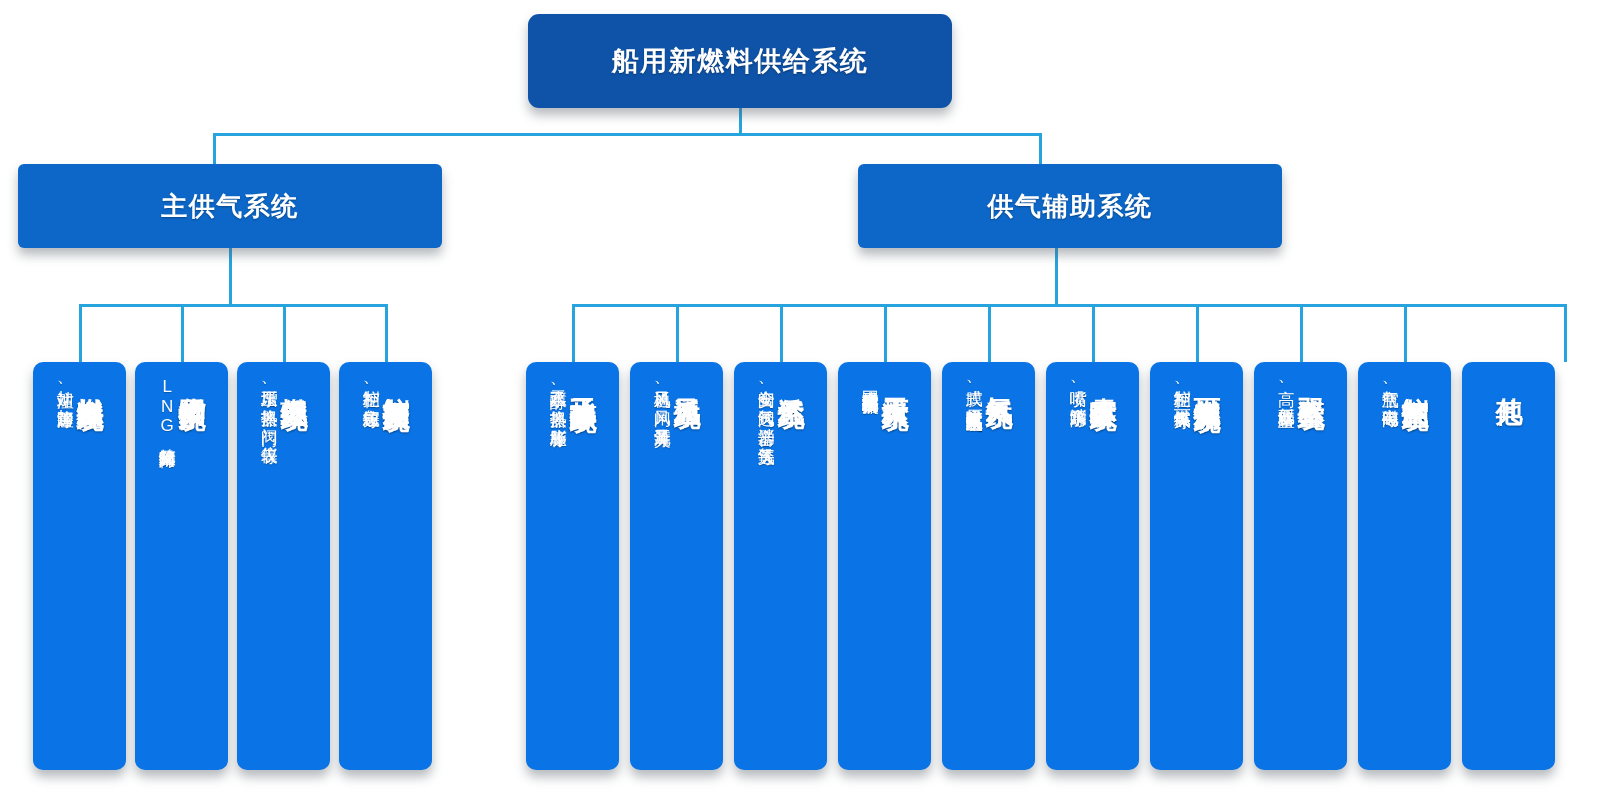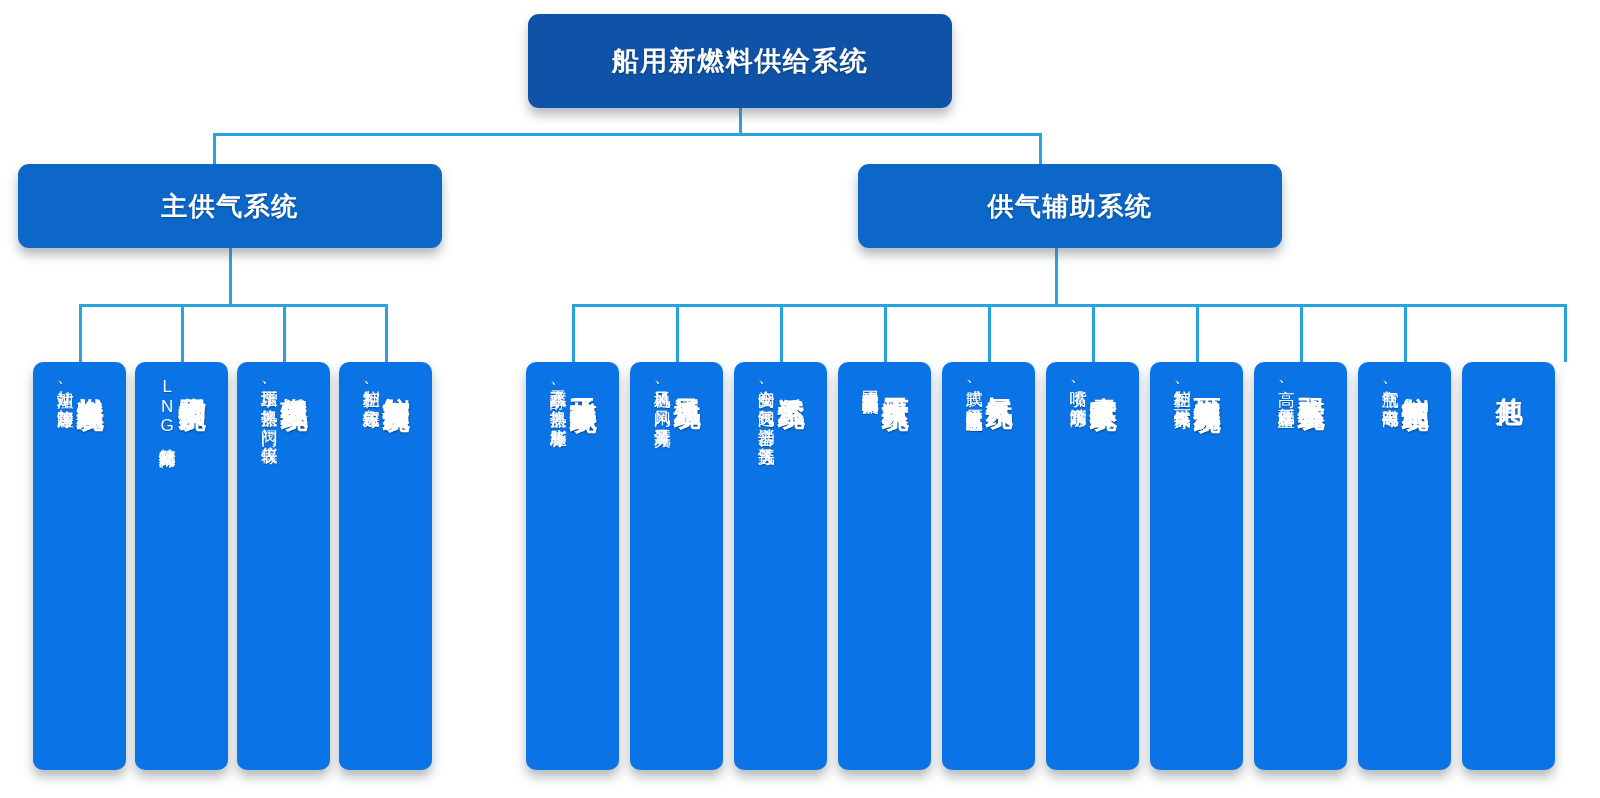--- a/index.html
+++ b/index.html
@@ -51,21 +51,21 @@
     font-size: 27px;
     font-weight: bold;
     letter-spacing: 1.5px;
     text-shadow: 0 1px 2px rgba(0,0,0,0.35);
     white-space: nowrap;
   }
 
   
   .node.lvl2 {
     background: #0c67c8;
-    border-radius: 11px;
+    border-radius: 6px;
     display: flex;
     align-items: center;
     justify-content: center;
   }
   .node.lvl2 .title-h {
     color: #ffffff;
     font-size: 26px;
     font-weight: bold;
     letter-spacing: 1.5px;
     text-shadow: 0 1px 2px rgba(0,0,0,0.3);

